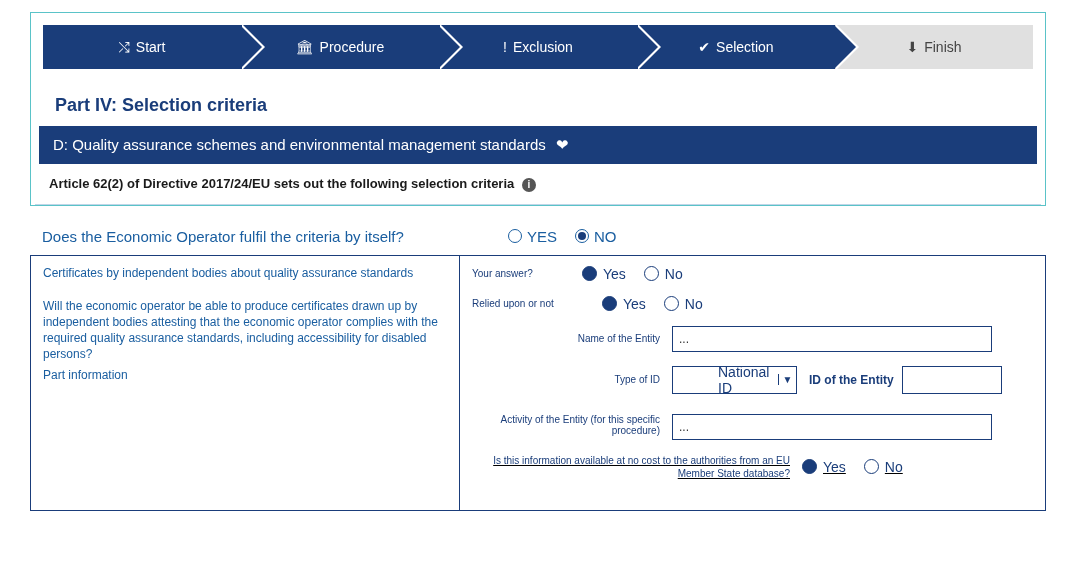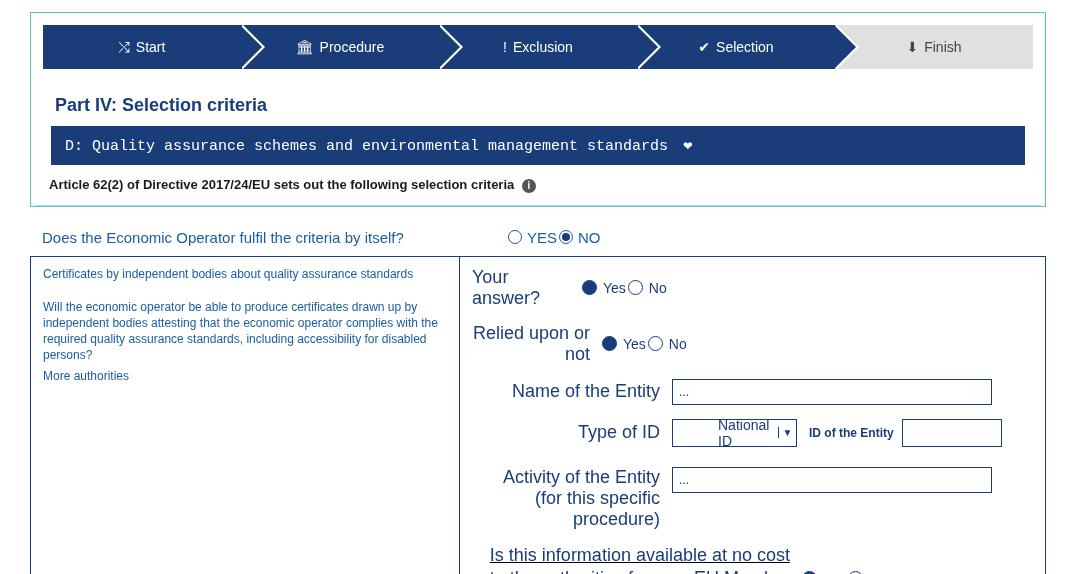--- a/index.html
+++ b/index.html
@@ -7,40 +7,40 @@
 .container { margin: 12px 30px; border: 1px solid #5ac3c8; }
 .steps { display: flex; height: 44px; margin: 12px; }
 .step { flex: 1; position: relative; display: flex; align-items: center; justify-content: center; color: #fff; font-size: 14px; background: #1a3d7a; }
 .step.finish { background: #e0e0e0; color: #444; }
 .step::after { content: ''; position: absolute; right: -21px; top: 0; border-left: 22px solid #1a3d7a; border-top: 22px solid transparent; border-bottom: 22px solid transparent; z-index: 2; }
 .step::before { content: ''; position: absolute; right: -24px; top: -1px; border-left: 23px solid #fff; border-top: 23px solid transparent; border-bottom: 23px solid transparent; z-index: 1; }
 .step.finish::after { border-left-color: #e0e0e0; }
 .step:last-child::after, .step:last-child::before { display: none; }
 .step-icon { margin-right: 6px; }
 .part-title { color: #1a3d7a; font-weight: bold; font-size: 18px; padding: 14px 24px 10px; }
-.section-bar { background: #1a3d7a; color: #fff; padding: 10px 14px; font-size: 15px; margin: 0 20px; font-family: Liberation Mono, monospace; }
+.section-bar { background: #1a3d7a; color: #fff; padding: 10px 14px; font-size: 15px; margin: 0 8px; }
 .section-bar .chev { margin-left: 6px; }
 .article-row { padding: 12px 14px; font-weight: bold; color: #1a1a1a; border-bottom: 1px solid #bfd6e8; margin: 0 4px; }
 .info-icon { display: inline-flex; width: 14px; height: 14px; border-radius: 50%; background: #555; color: #fff; align-items: center; justify-content: center; font-size: 10px; margin-left: 4px; font-weight: bold; }
 .fulfil-row { display: flex; align-items: center; padding: 10px 8px; color: #1a5ea0; font-size: 15px; }
 .fulfil-row .q { flex: 0 0 470px; padding-left: 4px; }
-.radio-group { display: inline-flex; align-items: center; gap: 2px; }
+.radio-group { display: inline-flex; align-items: center; gap: 18px; }
 .radio-opt { display: inline-flex; align-items: center; gap: 5px; cursor: pointer; }
 .radio { width: 14px; height: 14px; border: 1.5px solid #1a5ea0; border-radius: 50%; display: inline-flex; align-items: center; justify-content: center; }
 .radio.filled .dot { width: 8px; height: 8px; background: #1a3d7a; border-radius: 50%; }
 .radio.solid { background: #1a3d7a; border-color: #1a3d7a; }
 .panels { display: flex; margin: 0 30px 10px; }
 .panel { border: 1.5px solid #1a3d7a; padding: 10px 12px; }
 .left-panel { flex: 0 0 430px; color: #1a5ea0; font-size: 12px; }
 .left-panel .heading { font-size: 12px; margin-bottom: 18px; }
 .left-panel .body { line-height: 1.35; margin-bottom: 6px; }
 .left-panel .more { font-size: 12px; }
 .right-panel { flex: 1; border-left: none; }
 .form-row { display: flex; align-items: center; margin-bottom: 14px; }
-.form-row .lbl { color: #1a3d7a; text-align: right; padding-right: 12px; flex: 0 0 200px; font-size: 18px; }
+.form-row .lbl { color: #1a3d7a; text-align: right; padding-right: 12px; flex: 0 0 200px; font-size: 10px; }
 .form-row .lbl.wide { flex: 0 0 330px; line-height: 1.3; }
 .text-input { border: 1.5px solid #1a3d7a; height: 26px; padding: 2px 6px; font-size: 12px; color: #333; width: 320px; }
 .select-box { border: 1.5px solid #1a3d7a; height: 28px; width: 125px; display: inline-flex; align-items: center; color: #1a3d7a; font-size: 14px; padding-left: 37px; }
 .select-box .val { flex: 1; padding: 0 8px; }
 .select-box .arrow { width: 18px; border-left: 1px solid #1a3d7a; text-align: center; font-size: 10px; color: #1a3d7a; }
 .id-lbl { color: #1a3d7a; font-size: 12px; margin: 0 8px 0 12px; font-weight: bold; }
 .small-input { border: 1.5px solid #1a3d7a; height: 28px; width: 100px; }
 .rg-blue { color: #1a3d7a; font-size: 14px; }
 .rg-blue .radio-opt { gap: 6px; }
 .rg-blue .radio { width: 15px; height: 15px; border-color: #1a3d7a; }
@@ -100,41 +100,41 @@
         </span>
       <span>NO</span>
     </label>
   </div>
 </div>
 
 <div class="panels">
   <div class="panel left-panel">
     <div class="heading">Certificates by independent bodies about quality assurance standards</div>
     <div class="body">Will the economic operator be able to produce certificates drawn up by independent bodies attesting that the economic operator complies with the required quality assurance standards, including accessibility for disabled persons?</div>
-    <div class="more">More authorities</div>
+    <div class="more">Part information</div>
   </div>
 
   <div class="panel right-panel">
 
     <div class="form-row">
       <div class="lbl" style="flex:0 0 110px;text-align:left;">Your answer?</div>
       <div class="radio-group rg-blue">
         <label class="radio-opt">
             <span class="radio solid"></span>
             <span>Yes</span>
           </label>
         <label class="radio-opt">
             <span class="radio"></span>
             <span>No</span>
           </label>
       </div>
     </div>
 
     <div class="form-row">
-      <div class="lbl" style="flex:0 0 130px;text-align:right;">Relied upon or not</div>
+      <div class="lbl" style="flex:0 0 130px;text-align:left;">Relied upon or not</div>
       <div class="radio-group rg-blue">
         <label class="radio-opt">
             <span class="radio solid"></span>
             <span>Yes</span>
           </label>
         <label class="radio-opt">
             <span class="radio"></span>
             <span>No</span>
           </label>
       </div>

